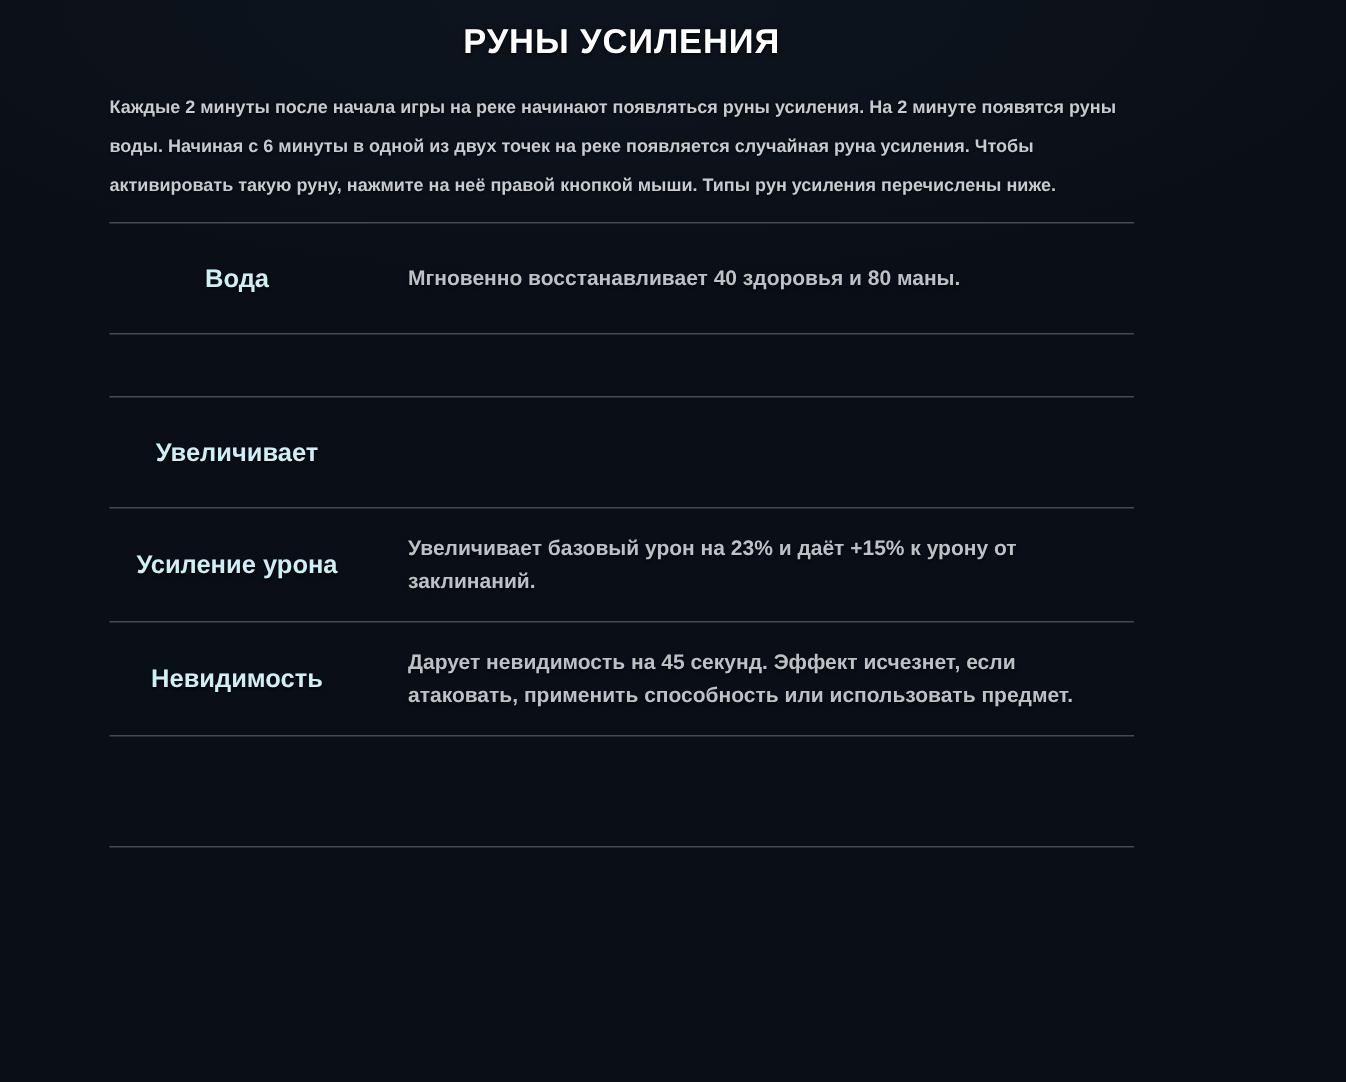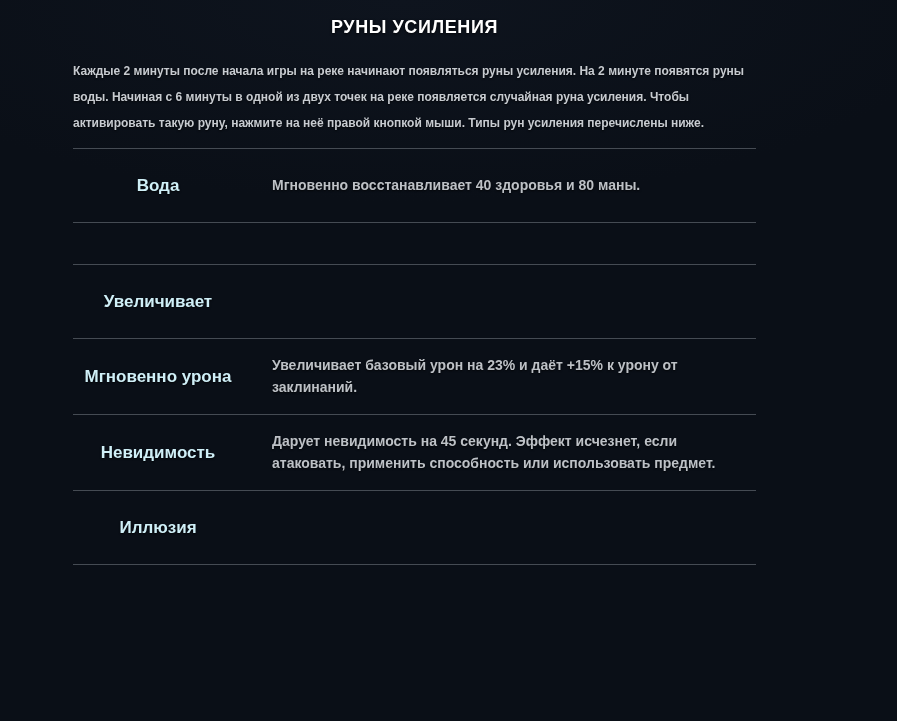--- a/index.html
+++ b/index.html
@@ -24,21 +24,21 @@
   .content {
     position: absolute;
     left: 73px;
     top: 0;
     width: 683px;
   }
   .page-title {
     margin: 13px 0 0 0;
     text-align: center;
     color: var(--title);
-    font-size: 18px;
+    font-size: 23px;
     line-height: 28px;
     font-weight: 700;
     letter-spacing: 0.6px;
     text-shadow: 0 1px 3px rgba(0,0,0,0.8);
   }
   .intro {
     margin: 17px 0 0 0;
     color: var(--intro-text);
     font-size: 12px;
     line-height: 26px;
@@ -88,24 +88,23 @@
     <div class="rune-desc-cell">Мгновенно восстанавливает 40 здоровья и 80 маны.</div>
   </div>
       <div class="rune-row empty">
     <div class="rune-name-cell"></div>
     <div class="rune-desc-cell"></div>
   </div>
       <div class="rune-row">
     <div class="rune-name-cell">Увеличивает</div>
   </div>
       <div class="rune-row">
-    <div class="rune-name-cell">Мгновенно урона</div>
+    <div class="rune-name-cell">Усиление урона</div>
     <div class="rune-desc-cell">Увеличивает базовый урон на 23% и даёт +15% к урону от заклинаний.</div>
   </div>
       <div class="rune-row">
     <div class="rune-name-cell">Невидимость</div>
     <div class="rune-desc-cell">Дарует невидимость на 45 секунд. Эффект исчезнет, если атаковать, применить способность или использовать предмет.</div>
   </div>
       <div class="rune-row">
-    <div class="rune-name-cell">Иллюзия</div>
   </div>
     </div>
 </div>
 
 </body></html>

